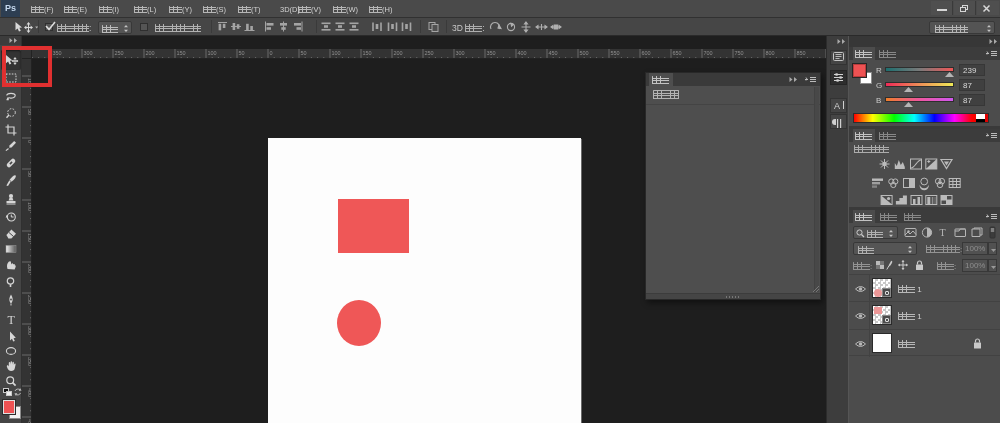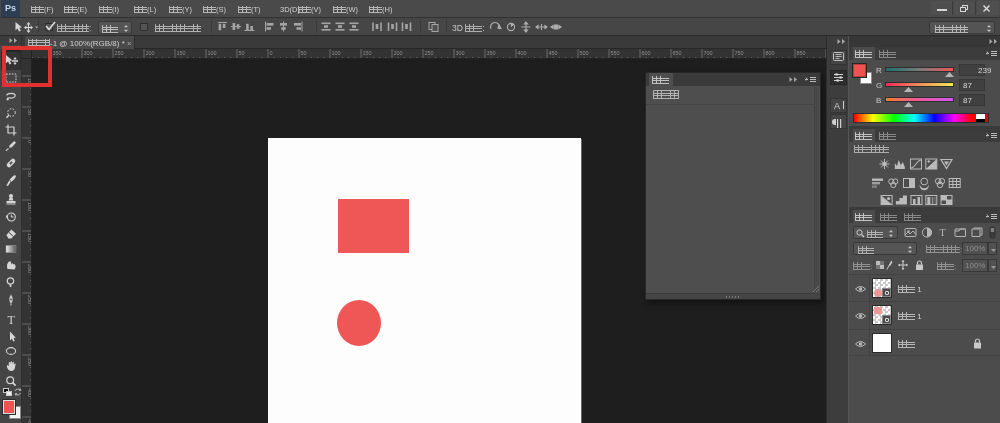--- a/index.html
+++ b/index.html
@@ -237,26 +237,20 @@
         <path d="M1 3 A3 3 0 0 1 6 2 M6.5 5 A3 3 0 0 1 1.5 6" stroke="#bbb" fill="none"></path>
         <path d="M6 0 l1.6 2.6 l-2.8 0.3Z M2 8 l-1.6-2.6 l2.8-0.3Z" fill="#bbb"></path>
       </svg>
   </div>
   <div class="abs" style="left:9px;top:370px;width:12px;height:13px;background:#f2f2f2;border:1px solid #8a8a8a"></div>
   <div class="abs" style="left:3px;top:364px;width:12px;height:14px;background:#ee5253;border:1.5px solid #e0e0e0;outline:1px solid #2c2c2c"></div>
 </div>
 
 <div class="abs" id="canvas" style="left:22px;top:36px;width:804px;height:387px;background:#1e1e1e">
 
-  <div class="abs" style="left:0;top:0;width:804px;height:13px;background:#3a3a3a;border-bottom:1px solid #282828">
-    <div class="abs" style="left:3px;top:0;width:110px;height:13px;background:#4a4a4a;border-right:1px solid #2c2c2c;color:#d0d0d0;font-size:8px">
-      <span class="abs" style="left:3px;top:3px"><span class="zh zh7" style="width:22px"></span>-1 @ 100%(RGB/8) *</span>
-      <span class="abs" style="left:102px;top:3px;font-size:7.5px;color:#aaa">×</span>
-    </div>
-  </div>
 
   <svg class="abs" id="hruler" style="left:0;top:13px" width="804" height="10" viewBox="0 0 804 10">
       <rect x="0" y="0" width="804" height="10" fill="#333333"></rect>
       <path d="M10.4 8 V10 M16.6 8 V10 M22.8 8 V10 M29.0 0 V10 M35.2 8 V10 M41.4 8 V10 M47.6 8 V10 M53.8 8 V10 M60.0 0 V10 M66.2 8 V10 M72.4 8 V10 M78.6 8 V10 M84.8 8 V10 M91.0 0 V10 M97.2 8 V10 M103.4 8 V10 M109.6 8 V10 M115.8 8 V10 M122.0 0 V10 M128.2 8 V10 M134.4 8 V10 M140.6 8 V10 M146.8 8 V10 M153.0 0 V10 M159.2 8 V10 M165.4 8 V10 M171.6 8 V10 M177.8 8 V10 M184.0 0 V10 M190.2 8 V10 M196.4 8 V10 M202.6 8 V10 M208.8 8 V10 M215.0 0 V10 M221.2 8 V10 M227.4 8 V10 M233.6 8 V10 M239.8 8 V10 M246.0 0 V10 M252.2 8 V10 M258.4 8 V10 M264.6 8 V10 M270.8 8 V10 M277.0 0 V10 M283.2 8 V10 M289.4 8 V10 M295.6 8 V10 M301.8 8 V10 M308.0 0 V10 M314.2 8 V10 M320.4 8 V10 M326.6 8 V10 M332.8 8 V10 M339.0 0 V10 M345.2 8 V10 M351.4 8 V10 M357.6 8 V10 M363.8 8 V10 M370.0 0 V10 M376.2 8 V10 M382.4 8 V10 M388.6 8 V10 M394.8 8 V10 M401.0 0 V10 M407.2 8 V10 M413.4 8 V10 M419.6 8 V10 M425.8 8 V10 M432.0 0 V10 M438.2 8 V10 M444.4 8 V10 M450.6 8 V10 M456.8 8 V10 M463.0 0 V10 M469.2 8 V10 M475.4 8 V10 M481.6 8 V10 M487.8 8 V10 M494.0 0 V10 M500.2 8 V10 M506.4 8 V10 M512.6 8 V10 M518.8 8 V10 M525.0 0 V10 M531.2 8 V10 M537.4 8 V10 M543.6 8 V10 M549.8 8 V10 M556.0 0 V10 M562.2 8 V10 M568.4 8 V10 M574.6 8 V10 M580.8 8 V10 M587.0 0 V10 M593.2 8 V10 M599.4 8 V10 M605.6 8 V10 M611.8 8 V10 M618.0 0 V10 M624.2 8 V10 M630.4 8 V10 M636.6 8 V10 M642.8 8 V10 M649.0 0 V10 M655.2 8 V10 M661.4 8 V10 M667.6 8 V10 M673.8 8 V10 M680.0 0 V10 M686.2 8 V10 M692.4 8 V10 M698.6 8 V10 M704.8 8 V10 M711.0 0 V10 M717.2 8 V10 M723.4 8 V10 M729.6 8 V10 M735.8 8 V10 M742.0 0 V10 M748.2 8 V10 M754.4 8 V10 M760.6 8 V10 M766.8 8 V10 M773.0 0 V10 M779.2 8 V10 M785.4 8 V10 M791.6 8 V10 M797.8 8 V10 M804.0 0 V10" stroke="#6a6a6a" stroke-width="1"></path>
       <g font-family="Liberation Sans" font-size="5.5" fill="#909090">
         <text x="30.5" y="6">350</text>
         <text x="61.5" y="6">300</text>
         <text x="92.5" y="6">250</text>
         <text x="123.5" y="6">200</text>
         <text x="154.5" y="6">150</text>
@@ -397,21 +391,21 @@
 
     <div class="abs" style="left:11px;top:25px;width:12px;height:12px;background:#fff;border:1px solid #8b8b8b"></div>
     <div class="abs" style="left:4px;top:17px;width:13px;height:13px;background:#ee5253;border:1px solid #b93c3c;outline:1px solid #262626"></div>
 
     <div class="abs" style="left:22px;top:17px;width:126px;height:12px;color:#ccc;font-size:8px">
       <span class="abs" style="left:5px;top:2px">R</span>
       <div class="abs" style="left:14px;top:3px;width:69px;height:5px;background:linear-gradient(90deg,#1d6f6f,#7a7a7a,#ef5757);border:1px solid #2e2e2e"></div>
       <svg class="abs" style="left:74px;top:8px" width="9" height="5">
           <path d="M4.5 0 L9 5 L0 5 Z" fill="#b5b5b5"></path>
         </svg>
-      <div class="abs" style="left:88px;top:0;width:26px;height:12px;background:#404040;border:1px solid #373737;color:#d8d8d8;line-height:11px;padding-left:18px">239</div>
+      <div class="abs" style="left:88px;top:0;width:26px;height:12px;background:#404040;border:1px solid #373737;color:#d8d8d8;line-height:11px;padding-left:3px">239</div>
     </div>
 
     <div class="abs" style="left:22px;top:32px;width:126px;height:12px;color:#ccc;font-size:8px">
       <span class="abs" style="left:5px;top:2px">G</span>
       <div class="abs" style="left:14px;top:3px;width:69px;height:5px;background:linear-gradient(90deg,#ef2a57,#ef8f57,#efe957);border:1px solid #2e2e2e"></div>
       <svg class="abs" style="left:33px;top:8px" width="9" height="5">
           <path d="M4.5 0 L9 5 L0 5 Z" fill="#b5b5b5"></path>
         </svg>
       <div class="abs" style="left:88px;top:0;width:26px;height:12px;background:#404040;border:1px solid #373737;color:#d8d8d8;line-height:11px;padding-left:3px">87</div>
     </div>

